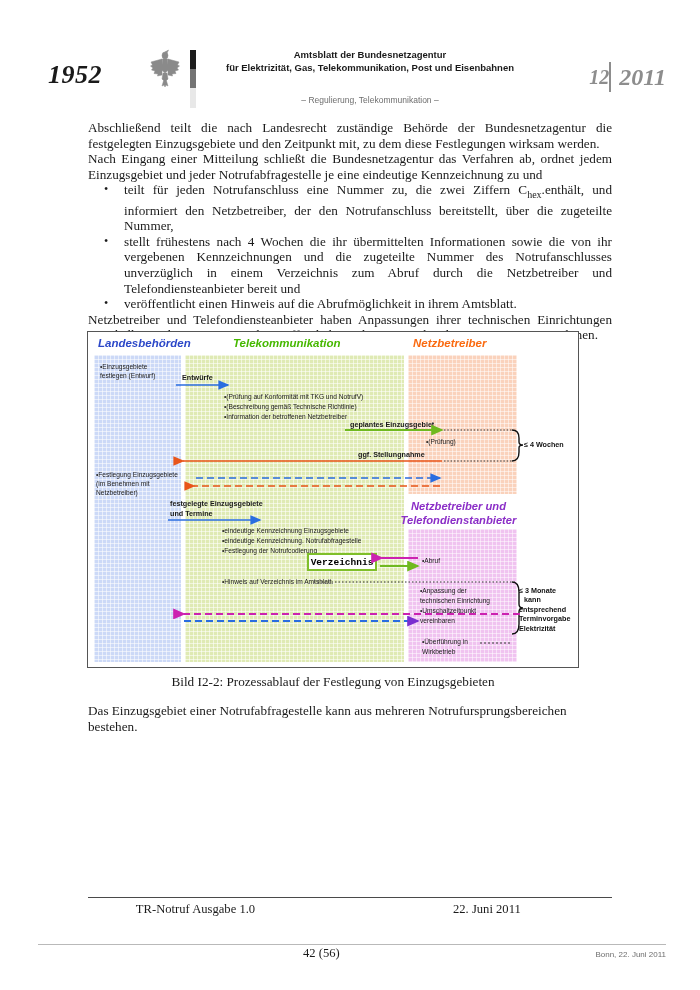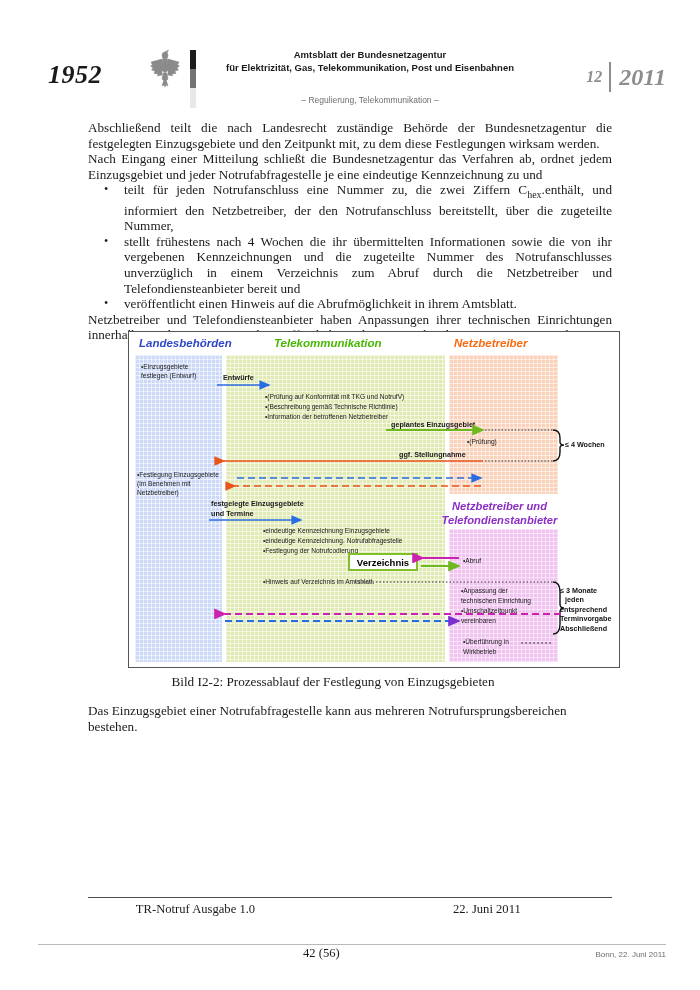--- a/index.html
+++ b/index.html
@@ -76,23 +76,23 @@
     position: absolute;
     right: 34px; top: 40px;
     display: flex;
     align-items: center;
     gap: 0px;
   }
   .hdr-month {
     font-family: "Liberation Serif", serif;
     font-style: italic;
     font-weight: bold;
-    font-size: 16px;
+    font-size: 20px;
     color: #8d8d8d;
-    padding-right: 7px;
+    padding-right: 0;
   }
   .hdr-divider {
     width: 2px;
     height: 30px;
     background: #8d8d8d;
   }
   .hdr-year {
     font-family: "Liberation Serif", serif;
     font-style: italic;
     font-weight: bold;
@@ -136,21 +136,20 @@
 
   
   .figure-box {
     position: absolute;
     left: 87px; top: 331px;
     width: 492px;
     height: 337px;
     border: 1.5px solid #555;
     background: #ffffff;
     box-sizing: border-box;
-    margin-left: 41px;
   }
   .diagram {
     position: absolute;
     left: 0; top: 0;
     width: 100%;
     height: 100%;
   }
   
   .band {
     position: absolute;
@@ -238,21 +237,21 @@
   .verz-box {
     position: absolute;
     left: 219px; top: 221px;
     width: 70px; height: 18px;
     border: 2px solid #7fbf2a;
     background: #ffffff;
     box-sizing: border-box;
     display: flex;
     align-items: center;
     justify-content: center;
-    font-family: Liberation Sans, sans-serif;
+    font-family: Liberation Mono, monospace;
     font-weight: bold;
     font-size: 9.5px;
     color: #000;
   }
 
   .brace-text {
     position: absolute;
     font-family: "Liberation Sans", sans-serif;
     font-weight: bold;
     font-size: 7.2px;
@@ -405,24 +404,24 @@
 
     <div class="dlabel" style="left:94px;  top:41px;">Entwürfe</div>
     <div class="dlabel" style="left:262px; top:88px;">geplantes Einzugsgebiet</div>
     <div class="dlabel" style="left:270px; top:118px;">ggf. Stellungnahme</div>
     <div class="dlabel" style="left:82px;  top:167px;">festgelegte Einzugsgebiete</div>
     <div class="dlabel" style="left:82px;  top:177px;">und Termine</div>
 
     <div class="brace-text" style="left:436px; top:108px;">≤ 4 Wochen</div>
     <div class="brace-text" style="left:431px; top:254px; width:58px;">
       <div>≤ 3 Monate</div>
-      <div style="padding-left:5px;">jeden</div>
+      <div style="padding-left:5px;">kann</div>
       <div>entsprechend</div>
       <div>Terminvorgabe</div>
-      <div>Abschließend</div>
+      <div>Elektrizität</div>
     </div>
 
     <svg class="arrows" viewBox="0 0 492 337" xmlns="http://www.w3.org/2000/svg">
       <defs>
         <marker id="ahBlue" markerWidth="7" markerHeight="7" refX="6" refY="3" orient="auto">
           <path d="M0,0 L7,3 L0,6 z" fill="#2a6de0"></path>
         </marker>
         <marker id="ahBlueL" markerWidth="7" markerHeight="7" refX="1" refY="3" orient="auto">
           <path d="M7,0 L0,3 L7,6 z" fill="#2a6de0"></path>
         </marker>

